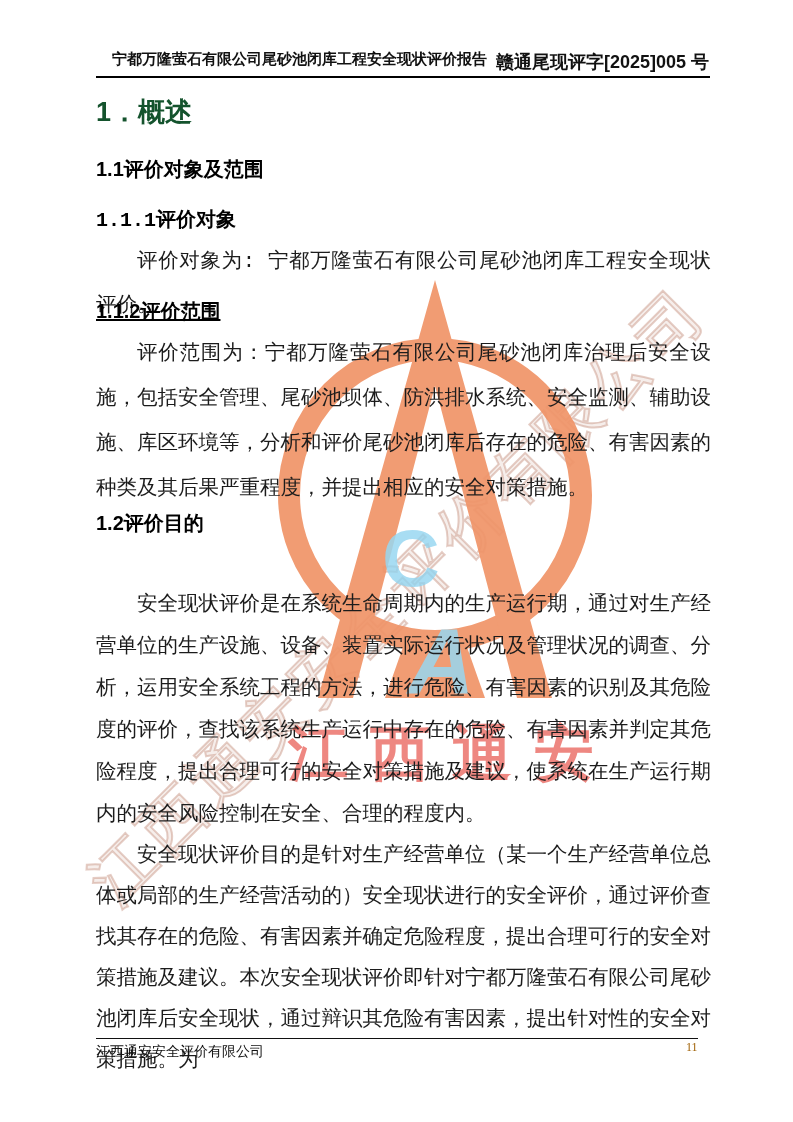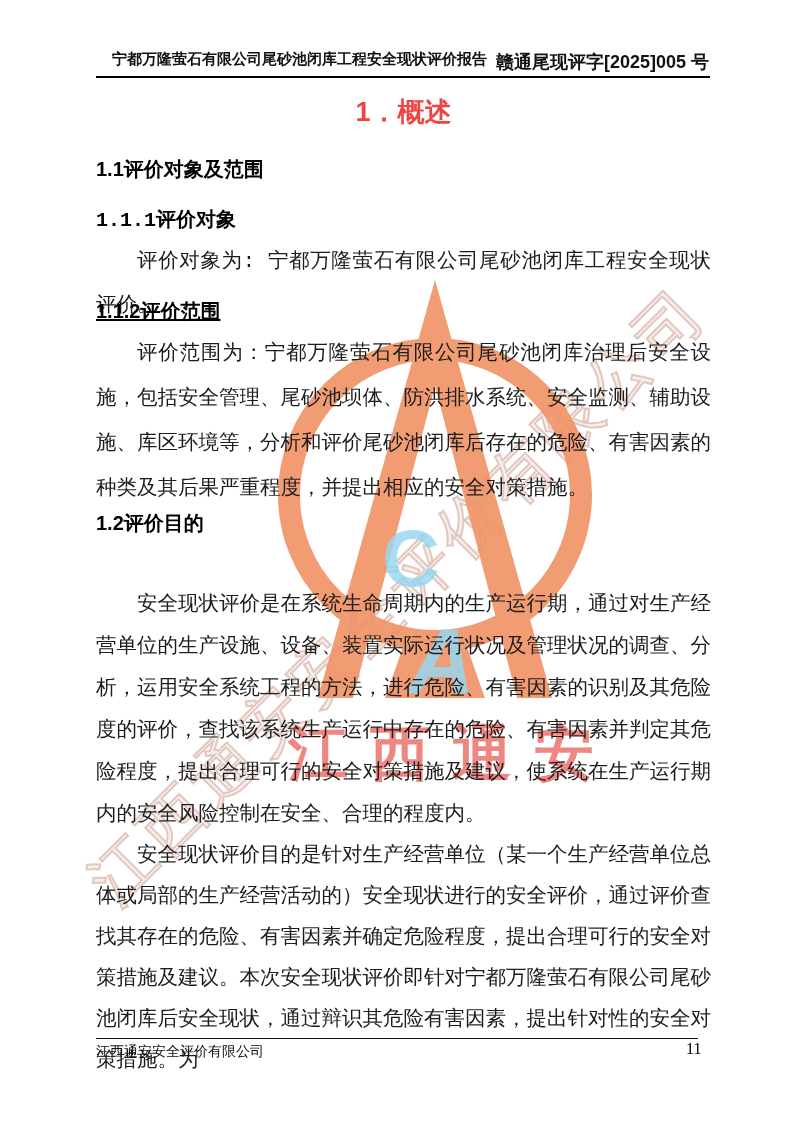--- a/index.html
+++ b/index.html
@@ -58,23 +58,22 @@
     position:absolute;right:84px;top:50px;
     font-family:"Liberation Sans","DejaVu Sans",sans-serif;
     font-size:18px;font-weight:bold;color:#111;
   }
   .hdr-rule{
     position:absolute;left:96px;right:83px;top:76px;
     border-top:2px solid #000;height:0;
   }
   .chapter-title{
     position:absolute;left:96px;width:615px;top:94px;
-    text-align:center;
     font-family:"Liberation Sans","DejaVu Sans",sans-serif;
-    font-size:27px;font-weight:bold;line-height:36px;color:#ef4444;
+    font-size:27px;font-weight:bold;line-height:36px;color:#14532d;
   }
   .h2,.h3{
     position:absolute;left:96px;width:615px;
     font-family:"Liberation Sans","DejaVu Sans",sans-serif;
     font-size:20px;font-weight:bold;line-height:26px;color:#000;
   }
   .p{
     position:absolute;left:96px;width:615px;
     font-size:20.5px;
     text-align:justify;
@@ -94,21 +93,21 @@
     position:absolute;left:96px;top:1038px;width:602px;
     border-top:1.5px solid #111;height:0;
   }
   .ftr-company{
     position:absolute;left:96px;top:1043px;
     font-family:"Liberation Sans","DejaVu Sans",sans-serif;
     font-size:14px;color:#111;
   }
   .ftr-page{
     position:absolute;left:686px;top:1040px;
-    font-size:16px;color:#000000;
+    font-size:12px;color:#a16207;
   }
 </style>
 </head>
 <body>
 
 <div class="page">
 
   <div class="wm-diagonal">江西通安安全评价有限公司</div>
 
   <svg class="wm-logo" width="330" height="440" viewBox="0 0 330 440">

